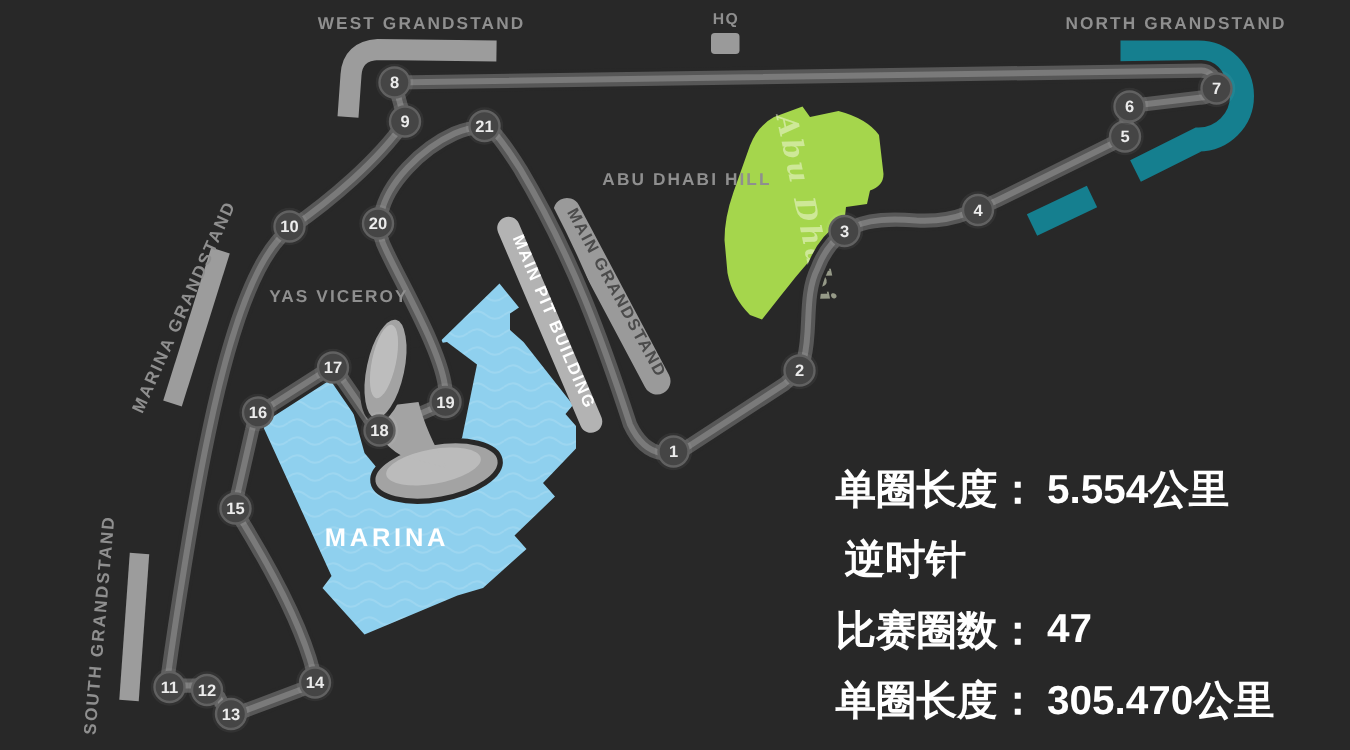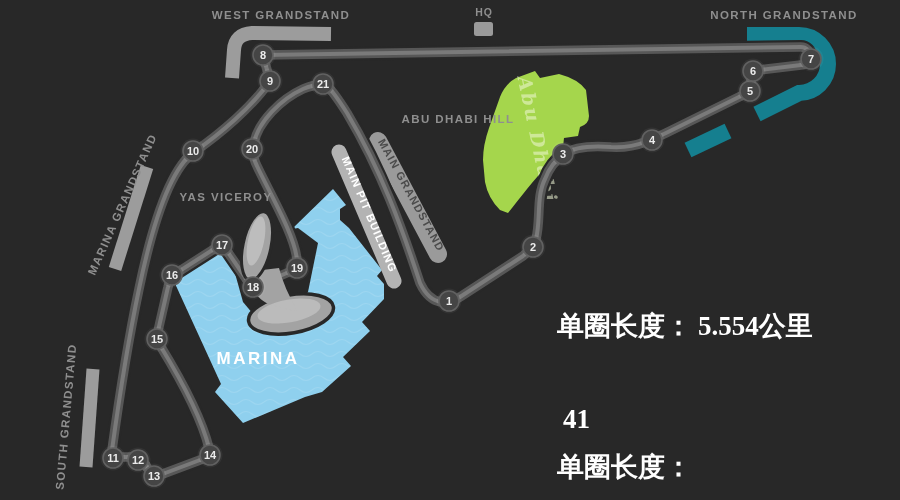--- a/index.html
+++ b/index.html
@@ -28,21 +28,21 @@
        letter-spacing:2.5px; text-anchor:middle;}
   .lbl-script{font:italic 700 19px "DejaVu Serif",serif; fill:rgba(240,248,215,.55);
        letter-spacing:2px; text-anchor:middle;}
   .t-halo{fill:rgba(255,255,255,.05);}
   .t-dot{fill:#454545; stroke:#616161; stroke-width:1.6;}
   .t-num{font:700 11px "Liberation Sans",sans-serif; fill:#ebebeb; text-anchor:middle;}
   
   .stats{position:absolute; left:557px; top:302px; color:var(--text_white,#fff);}
   .stat-row{height:47px; display:flex; align-items:center; white-space:nowrap;
     font:700 27px "Liberation Sans",sans-serif;text-align:right;}
-  .stat-value{margin-left:6px;font-family:Liberation Serif, serif;}
+  .stat-value{margin-left:6px;}
 </style>
 </head>
 <body>
 
 <div class="stage">
   <svg width="900" height="500" viewBox="0 0 900 500" xmlns="http://www.w3.org/2000/svg">
 
     <defs>
       <pattern id="waves" width="24" height="12" patternUnits="userSpaceOnUse">
         <path d="M0 6 Q6 1 12 6 T 24 6" fill="none" stroke="rgba(255,255,255,.12)" stroke-width="1.2"></path>
@@ -201,21 +201,24 @@
     <text class="lbl-dark" transform="translate(408,197) rotate(61.5)">MAIN GRANDSTAND</text>
     <text x="258" y="364" class="lbl-marina">MARINA</text>
   </svg>
 
   <div class="stats">
     <div class="stat-row">
       <span>单圈长度：</span>
         <span class="stat-value">5.554公里</span>
     </div>
     <div class="stat-row">
-    </div>
-    <div class="stat-row">
-        <span class="stat-value">41</span>
+        <span class="stat-value">逆时针</span>
+    </div>
+    <div class="stat-row">
+      <span>比赛圈数：</span>
+        <span class="stat-value">47</span>
     </div>
     <div class="stat-row">
       <span>单圈长度：</span>
+        <span class="stat-value">305.470公里</span>
     </div>
   </div>
 </div>
 
 </body></html>

